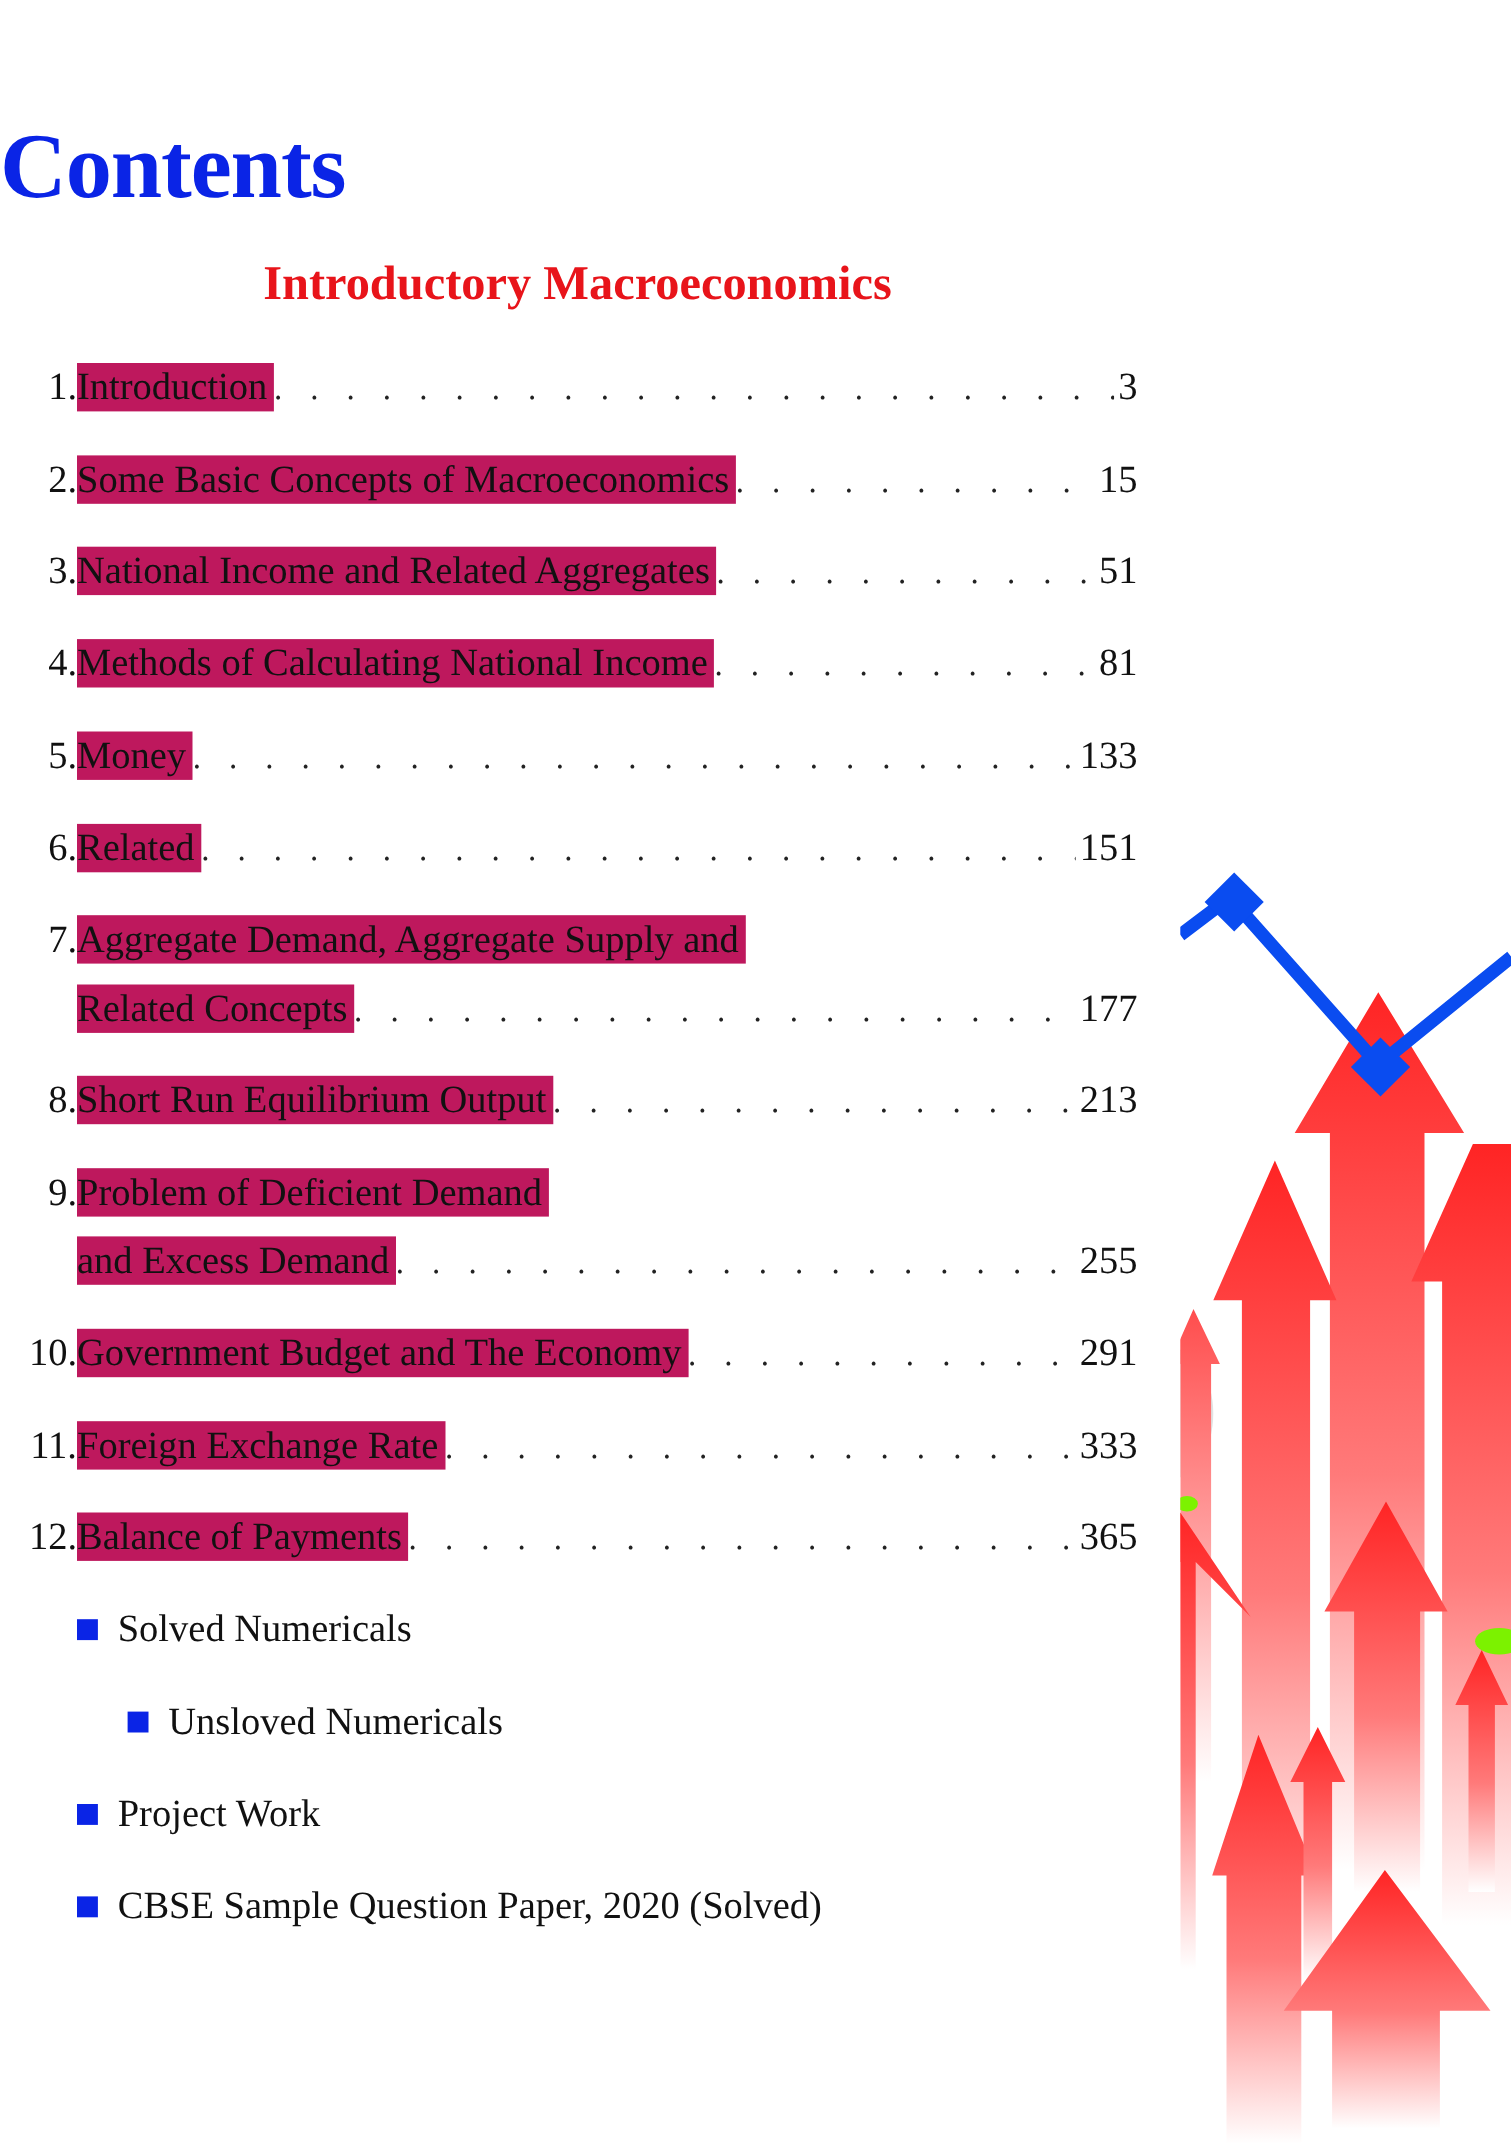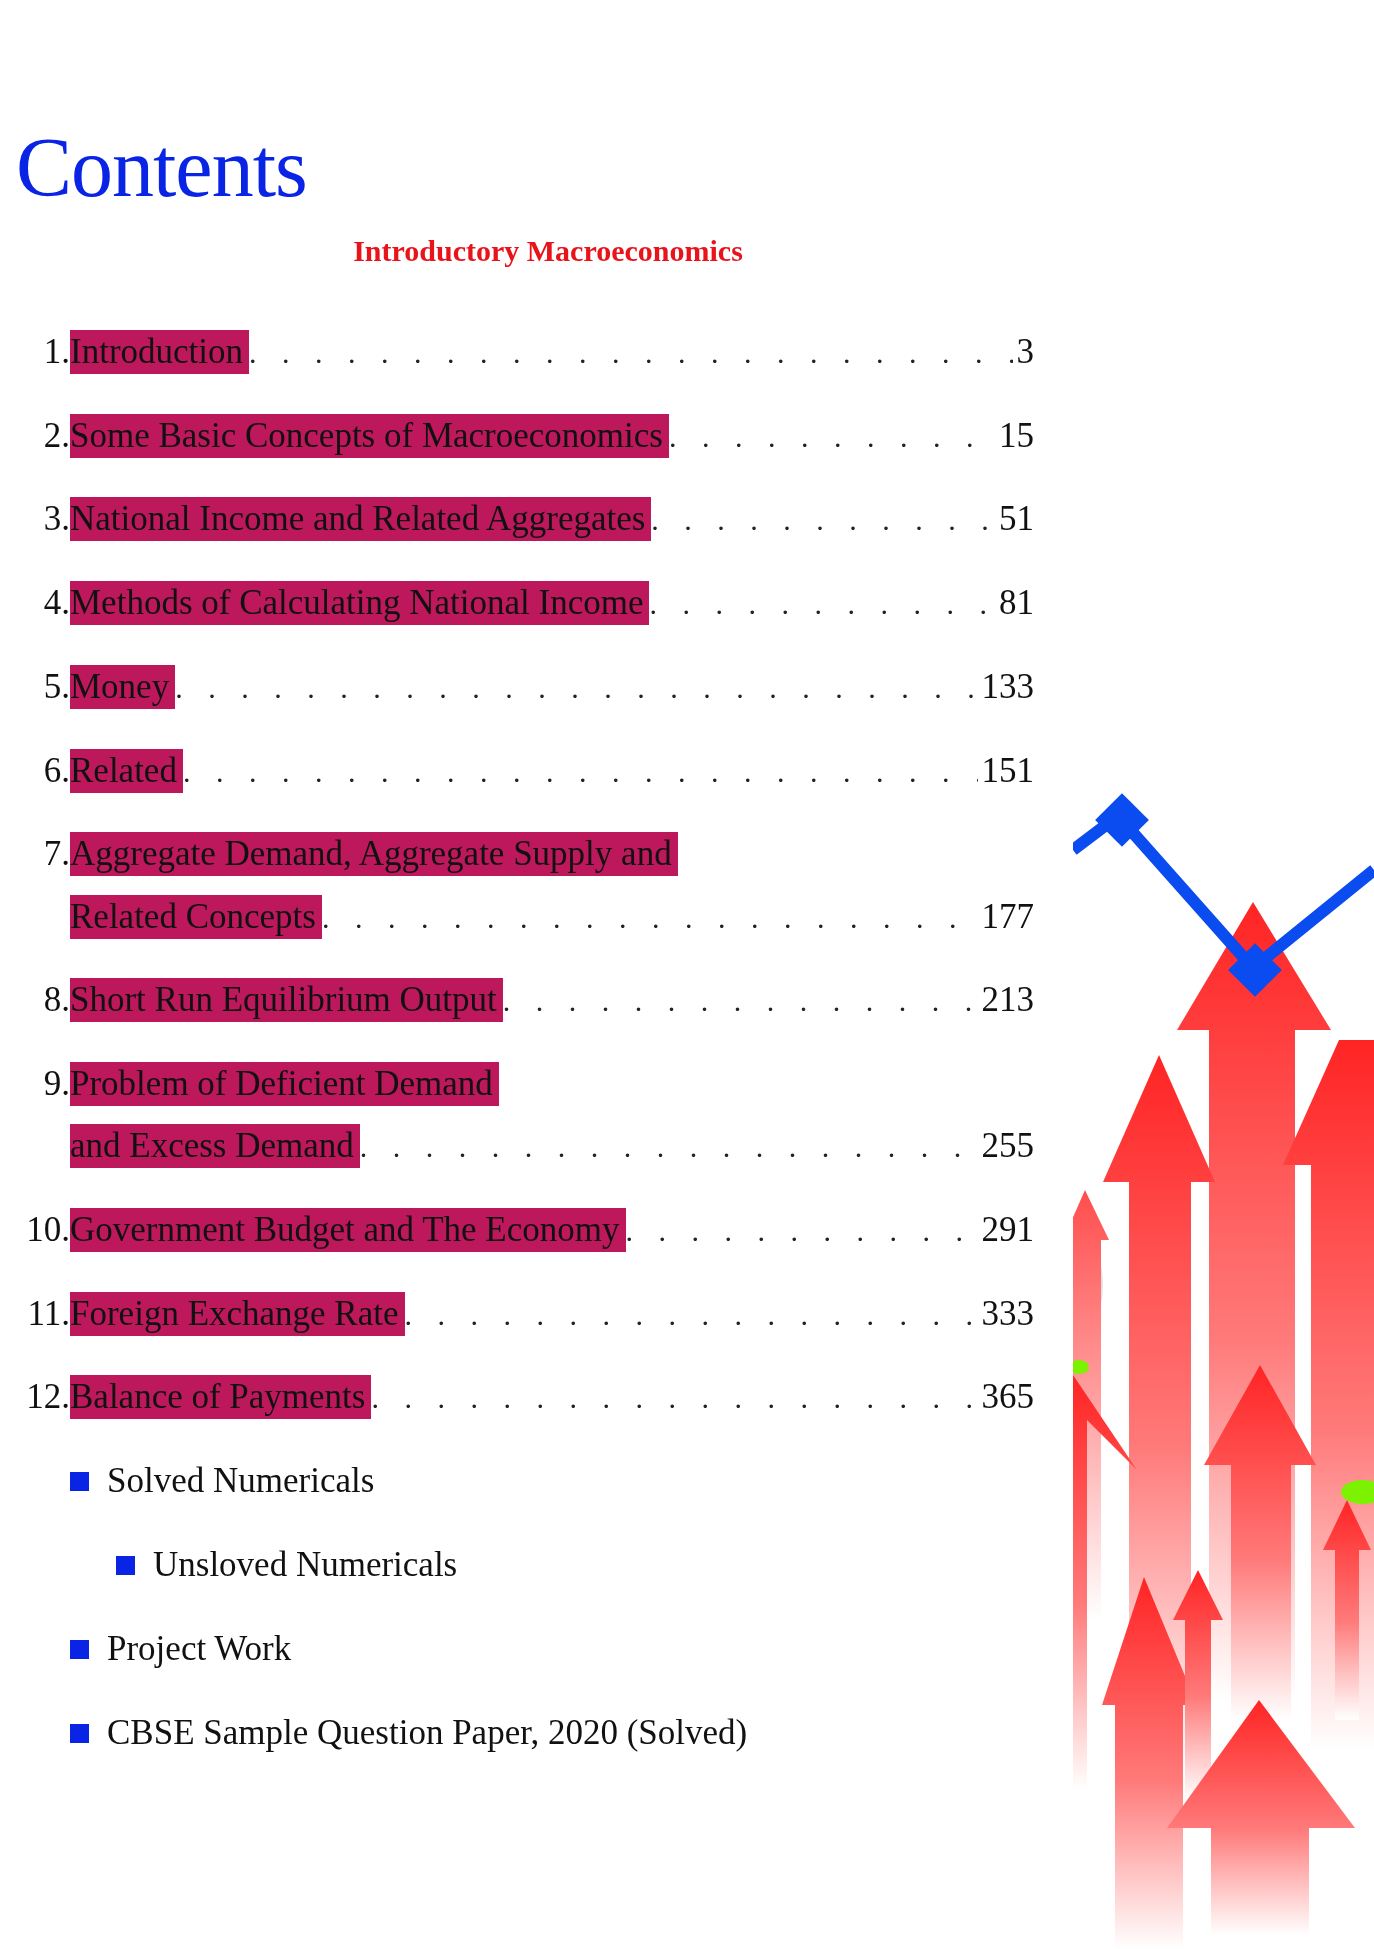--- a/index.html
+++ b/index.html
@@ -1,23 +1,23 @@
 <!DOCTYPE html>
 <html><head>
   <meta charset="utf-8">
   <style>
     html, body { margin: 0; padding: 0; background: #ffffff; }
     body { width: 1374px; height: 1949px; position: relative; overflow: hidden;
            font-family: "Liberation Serif", "DejaVu Serif", serif; color: #111; }
-    .page-title { position: absolute; left: 0; top: 110px; margin: 16px;
-                  font-family: "Liberation Serif", serif; font-weight: normal;
+    .page-title { position: absolute; left: 0; top: 110px; margin: 0;
+                  font-family: "Liberation Serif", serif; font-weight: bold;
                   font-size: 84px; line-height: 1; letter-spacing: -1px; }
     .subtitle { position: absolute; left: 0; width: 1050px; top: 236px; margin: 0;
                 text-align: center; font-family: "Liberation Serif", serif;
-                font-weight: bold; font-size: 30px; line-height: 1; padding-left: 23px; }
+                font-weight: bold; font-size: 44px; line-height: 1; }
     .toc { position: absolute; left: 0; top: 0; width: 1040px; }
     .row { position: absolute; left: 0; width: 1034px; height: 44px;
            font-size: 35px; line-height: 44px; white-space: nowrap; }
     .num { position: absolute; right: 964px; text-align: right; }
     .line { position: absolute; left: 70px; right: 0; display: flex; align-items: baseline; }
     .title-text { flex: 0 0 auto; background: #be185d; padding-right: 6px; }
     .leader { flex: 1 1 auto; overflow: hidden; letter-spacing: 9px; color: #222;
               font-size: 30px; }
     .page-num { flex: 0 0 auto; padding-left: 4px; background: #fff; }
     .bullet-row { position: absolute; left: 70px; height: 44px; font-size: 35px;

